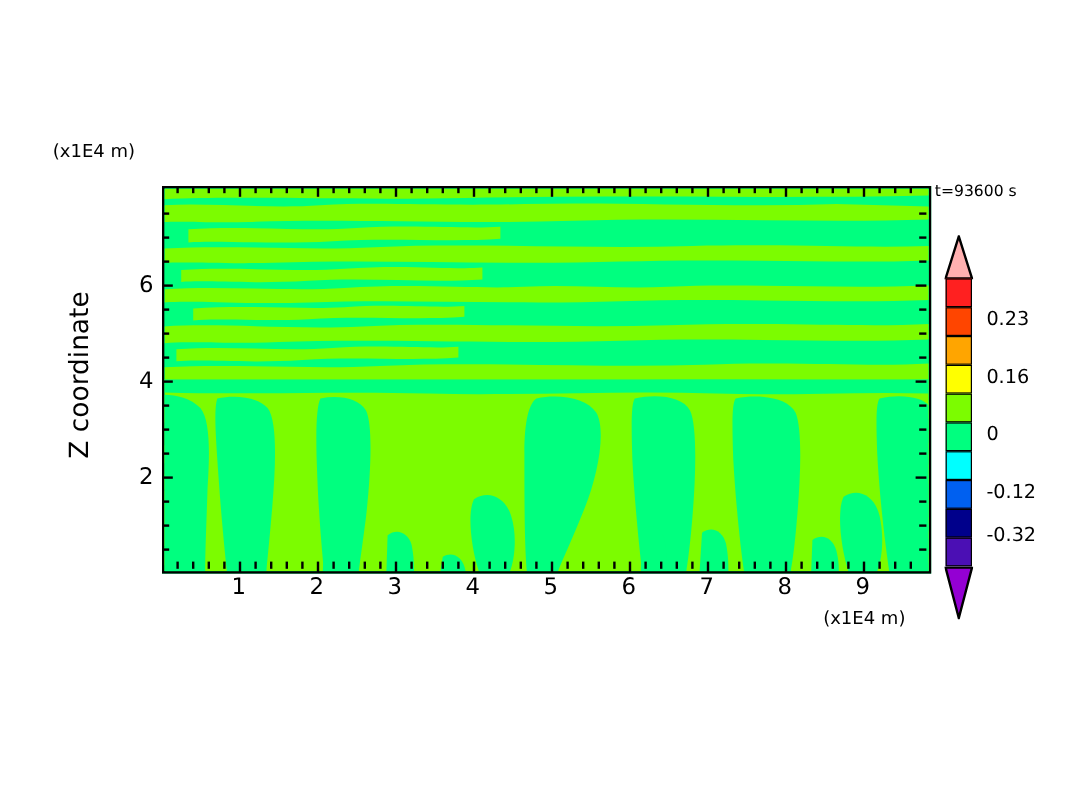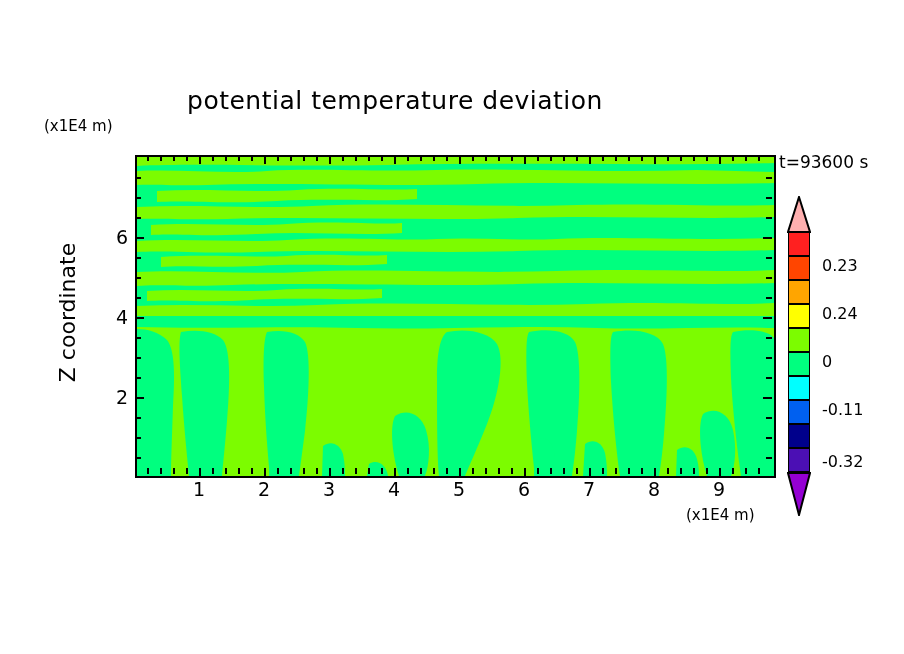--- a/index.html
+++ b/index.html
@@ -16,21 +16,21 @@
     text-align:center;font-size:25px;letter-spacing:.5px;
     font-family:"DejaVu Sans",sans-serif;font-weight:400;
   }
   .unit-top{
     position:absolute;left:44px;top:117px;font-size:15px;letter-spacing:0px;
   }
   .unit-bottom{
     position:absolute;left:686px;top:506px;font-size:15px;
   }
   .tstamp{
-    position:absolute;left:779px;top:152px;font-size:17px;
+    position:absolute;left:779px;top:152px;font-size:13px;
   }
   .xtitle{
     position:absolute;left:135px;top:525px;width:637px;
     text-align:center;font-size:22px;
   }
   .ytitle{
     position:absolute;left:-23px;top:300px;width:180px;
     text-align:center;font-size:22px;
     transform:rotate(-90deg);transform-origin:center center;
   }
@@ -63,21 +63,20 @@
   .cband{position:absolute;left:0;width:22px;border:1.5px solid #000;
          box-sizing:border-box;}
   .carrow{position:absolute;left:-1px;width:24px;}
   .clab{position:absolute;left:822px;font-size:16px;white-space:nowrap;}
 </style>
 </head>
 <body>
 
 <div class="fig">
 
-  <div class="title">potential temperature deviation</div>
 
   <div class="unit-top">(x1E4 m)</div>
   <div class="unit-bottom">(x1E4 m)</div>
   <div class="tstamp">t=93600 s</div>
 
   <div class="ytitle">Z coordinate</div>
 
   <div class="plot">
     <div class="plot-inner">
       <svg width="637" height="319" viewBox="0 0 637 319" preserveAspectRatio="none">
@@ -387,18 +386,18 @@
     <div class="cband" style="top:168px;height:24px;background:#0060f0;"></div>
     <div class="cband" style="top:192px;height:24px;background:#00008b;"></div>
     <div class="cband" style="top:216px;height:24px;background:#4b0fb4;"></div>
 
     <svg class="carrow" style="top:240px;" width="24" height="44" viewBox="0 0 24 44">
       <polygon points="1,1 23,1 12,43" fill="#9400d3" stroke="#000" stroke-width="2"></polygon>
     </svg>
   </div>
 
   <div class="clab" style="top:256px;">0.23</div>
-  <div class="clab" style="top:304px;">0.24</div>
+  <div class="clab" style="top:304px;">0.16</div>
   <div class="clab" style="top:352px;">0</div>
-  <div class="clab" style="top:400px;">-0.11</div>
-  <div class="clab" style="top:452px;text-align:center;">-0.32</div>
+  <div class="clab" style="top:400px;">-0.12</div>
+  <div class="clab" style="top:436px;text-align:center;">-0.32</div>
 
 </div>
 
 </body></html>

